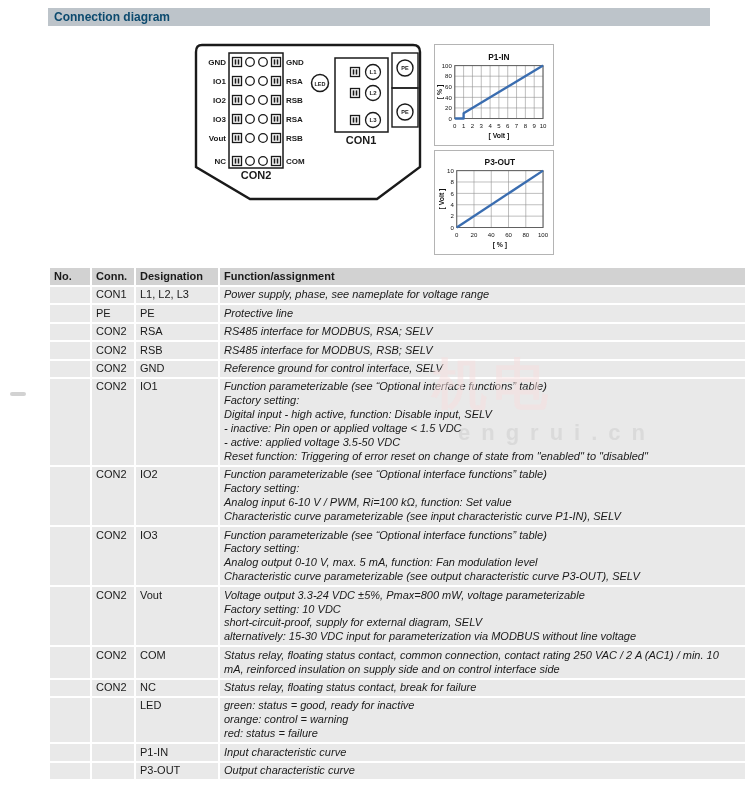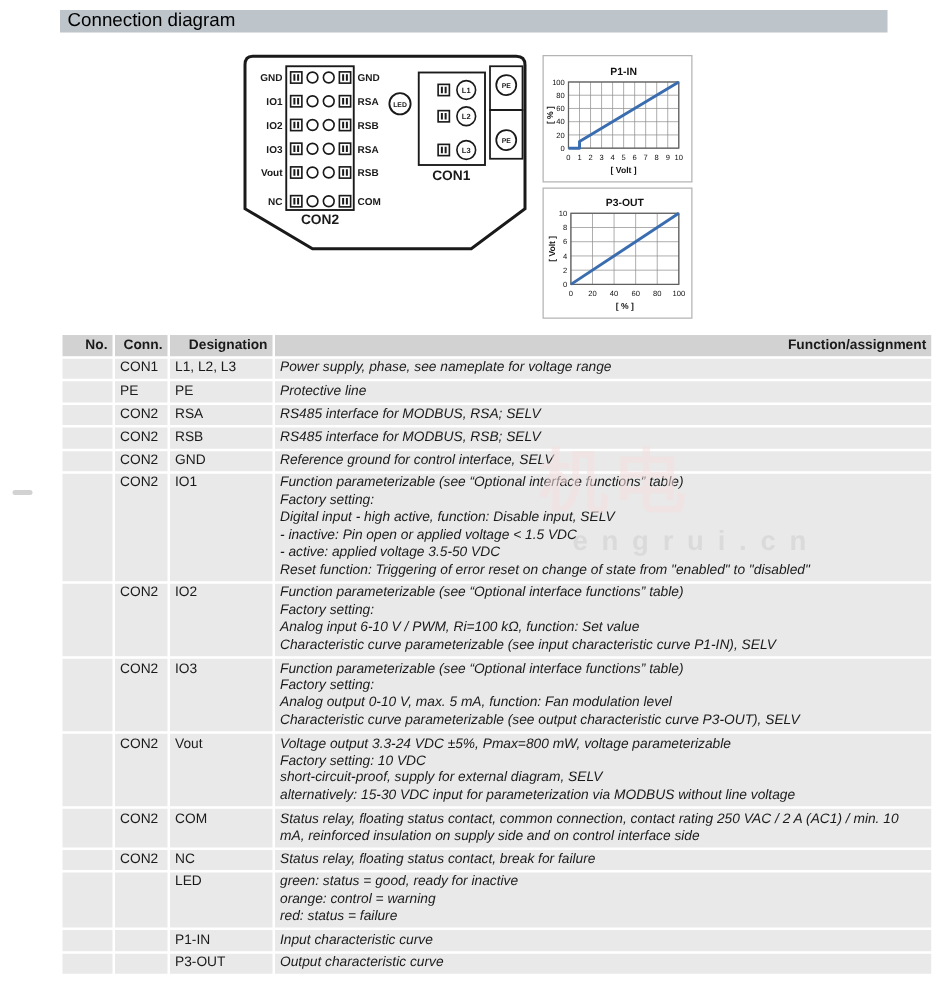--- a/index.html
+++ b/index.html
@@ -2,42 +2,42 @@
 <html><head>
 <meta charset="utf-8">
 <style>
   * { margin:0; padding:0; box-sizing:border-box; }
   html,body { width:750px; height:796px; background:#ffffff; overflow:hidden;
     font-family:"Liberation Sans", sans-serif; color:#1a1a1a; }
   .abs { position:absolute; }
 
   
   .title-bar { left:48px; top:8px; width:662px; height:18px; background:#bdc4ca;
-    font-size:15px; font-weight:normal; line-height:18px; padding-left:6px; color:#000000; }
+    font-size:12px; font-weight:bold; line-height:18px; padding-left:6px; color:#0c4a6e; }
 
   
   .device-svg { left:193px; top:43px; }
   .chart-box { background:#fff; border:1px solid #b4b4b4; }
   .chart1 { left:434px; top:44px; }
   .chart2 { left:434px; top:150px; }
 
   
   .wm { pointer-events:none; z-index:5; font-weight:bold; }
   .wm-chars { left:432px; top:348px; font-size:55px; letter-spacing:6px;
     color:rgba(246,223,223,0.55); font-family:Liberation Serif, serif; }
   .wm-url { left:458px; top:420px; font-size:22px; letter-spacing:11px;
     color:rgba(195,195,195,0.38); }
   .wm-dash { left:10px; top:392px; width:16px; height:4px; border-radius:2px;
     background:#d2d2d2; }
 
   
   .conn-table-wrap { left:48px; top:266px; width:699px; z-index:1; }
   table.conn { border-collapse:separate; border-spacing:2px; width:100%;
     font-size:11px; line-height:13.9px; table-layout:fixed; }
-  table.conn th { background:#d2d2d2; font-weight:bold; text-align:right;
+  table.conn th { background:#d2d2d2; font-weight:bold; text-align:left;
     padding:2px 4px 1px 4px; }
   table.conn td { background:#e9e9e9; vertical-align:top; padding:1.5px 4px 1px 4px; }
   .col-no { width:40px; } .col-conn { width:42px; } .col-desig { width:82px; }
   td .fn-line { min-height:13.9px;font-style:italic; }
 </style>
 </head>
 <body>
 
 <div class="abs title-bar">Connection diagram</div>
 

